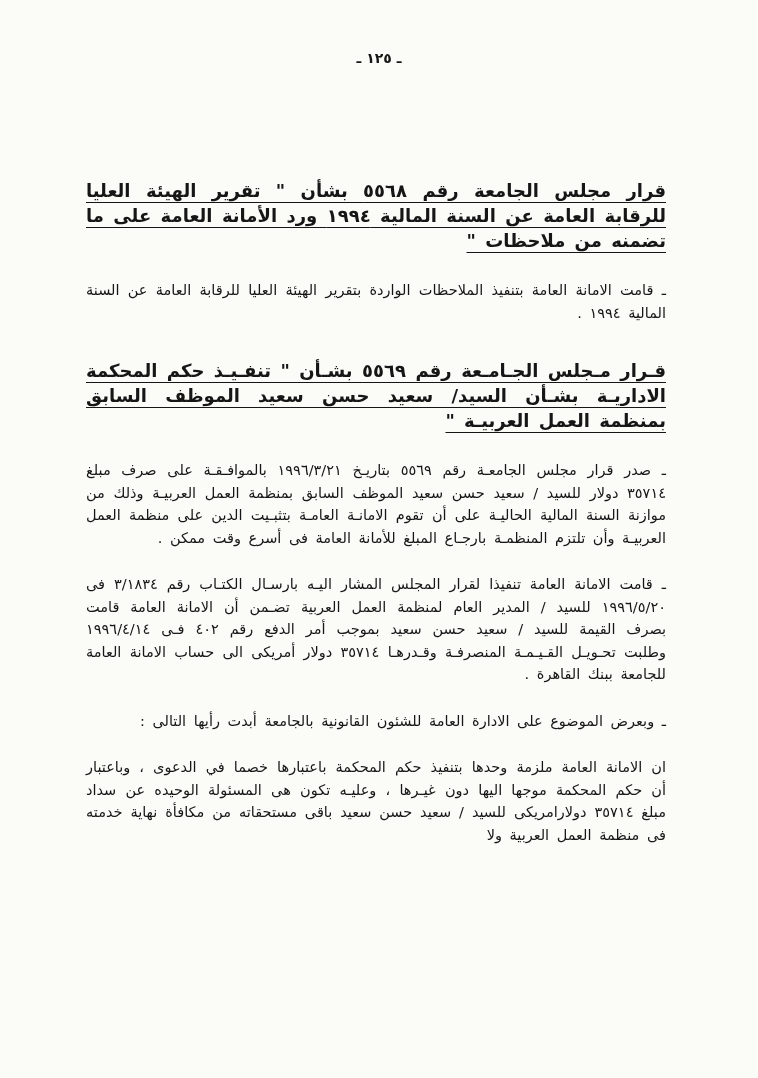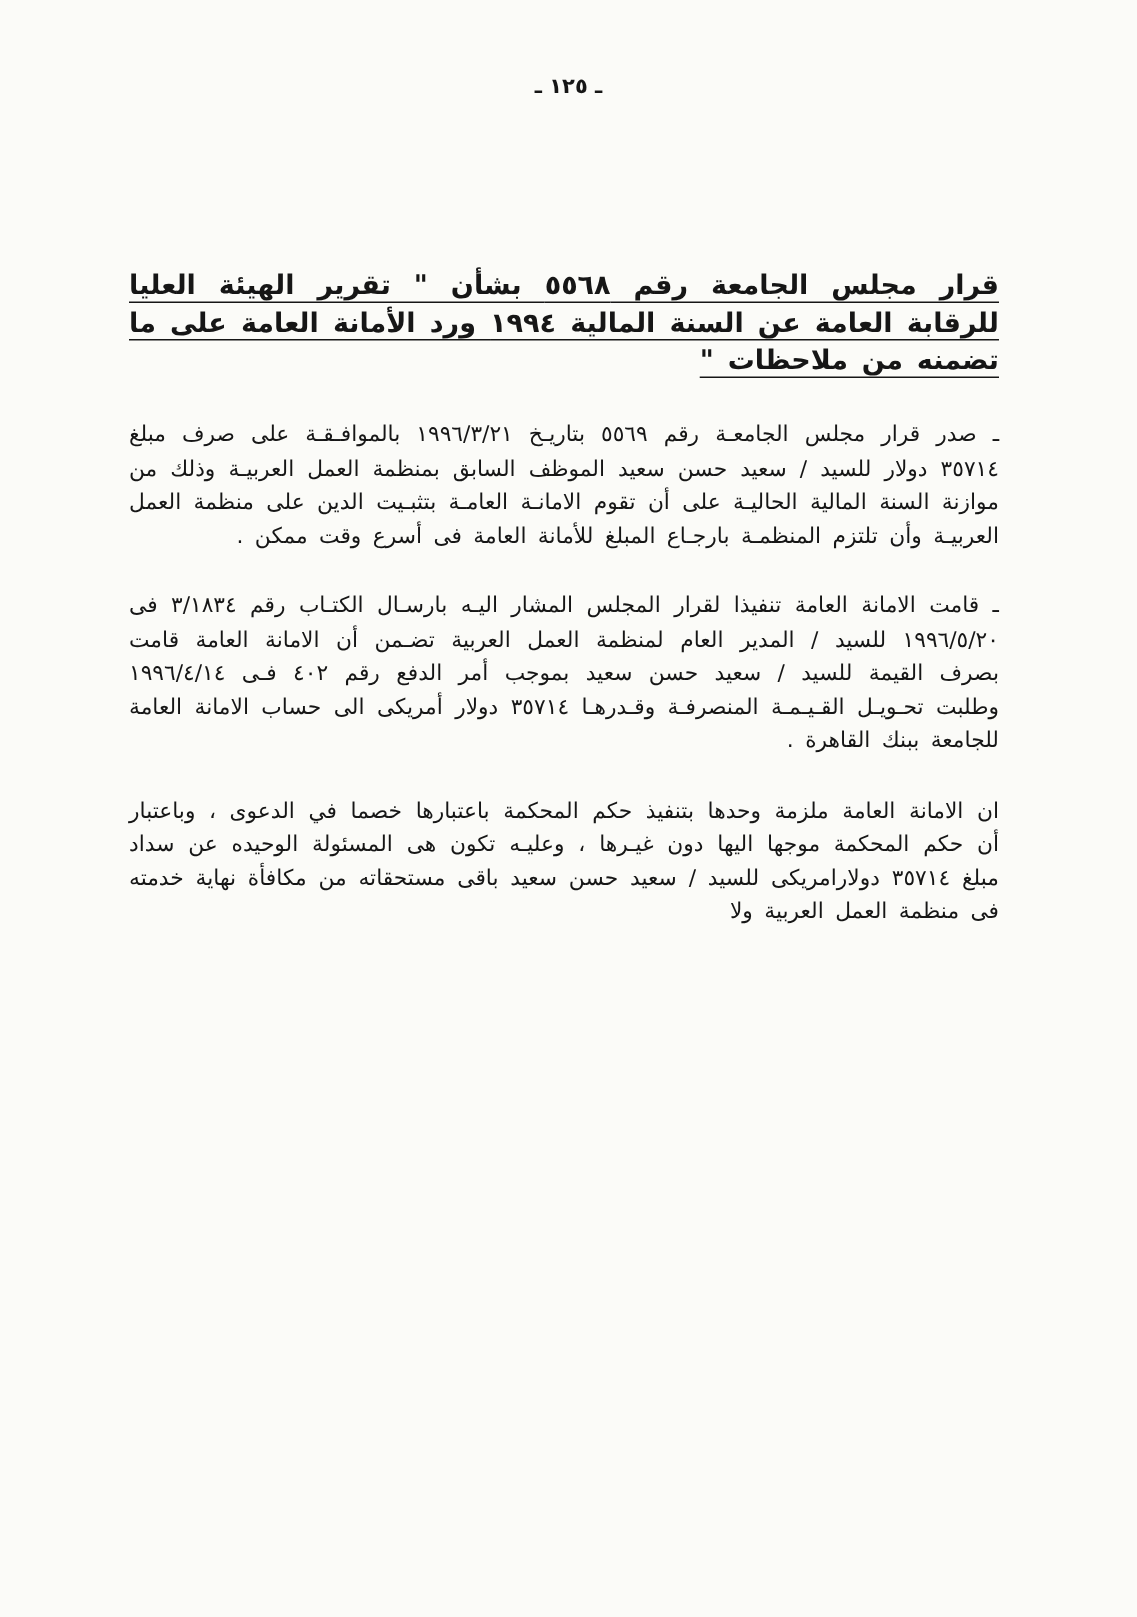--- a/index.html
+++ b/index.html
@@ -49,24 +49,27 @@
 <body>
 
 <div class="page">
 
   <div class="page-number">ـ  ١٢٥  ـ</div>
 
   <div class="content">
 
     <div class="heading">قرار  مجلس  الجامعة رقم ٥٥٦٨ بشأن  " تقرير  الهيئة  العليا للرقابة العامة  عن السنة المالية ١٩٩٤ ورد الأمانة العامة على ما تضمنه من ملاحظات "</div>
 
+    <div class="para tight">ـ   قامت الامانة العامة بتنفيذ  الملاحظات الواردة بتقرير الهيئة العليا للرقابة العامة عن السنة المالية ١٩٩٤ .</div>
 
+    <div class="heading second">قـرار  مـجلس  الجـامـعة رقم ٥٥٦٩ بشـأن  " تنفـيـذ حكم المحكمة الاداريـة بشـأن السيد/ سعيد حسن سعيد الموظف السابق بمنظمة العمل العربيـة "</div>
 
     <div class="para">ـ   صدر  قرار  مجلس  الجامعـة  رقم ٥٥٦٩ بتاريـخ ١٩٩٦/٣/٢١  بالموافـقـة  على صرف مبلغ ٣٥٧١٤ دولار للسيد / سعيد حسن سعيد الموظف السابق بمنظمة العمل  العربيـة وذلك من موازنة السنة المالية الحاليـة على أن تقوم الامانـة العامـة بتثبـيت الدين على منظمة العمل العربيـة وأن تلتزم المنظمـة بارجـاع المبلغ للأمانة العامة فى أسرع وقت ممكن .</div>
 
     <div class="para">ـ  قامت الامانة العامة تنفيذا لقرار المجلس المشار اليـه بارسـال الكتـاب رقم ٣/١٨٣٤  فى  ١٩٩٦/٥/٢٠  للسيد / المدير العام لمنظمة العمل العربية تضـمن أن الامانة العامة قامت بصرف القيمة للسيد / سعيد حسن سعيد بموجب أمر الدفع رقم ٤٠٢  فـى ١٩٩٦/٤/١٤  وطلبت  تحـويـل  القـيـمـة  المنصرفـة  وقـدرهـا ٣٥٧١٤  دولار  أمريكى  الى  حساب الامانة العامة للجامعة ببنك القاهرة .</div>
 
 
+    <div class="para">ـ   وبعرض الموضوع على الادارة العامة للشئون القانونية بالجامعة أبدت رأيها التالى :</div>
 
     <div class="para opinion">ان الامانة العامة ملزمة وحدها بتنفيذ حكم المحكمة باعتبارها خصما في الدعوى ،  وباعتبار  أن حكم المحكمة  موجها اليها دون غيـرها ، وعليـه  تكون هى المسئولة  الوحيده عن سداد مبلغ ٣٥٧١٤  دولارامريكى  للسيد / سعيد حسن سعيد باقى مستحقاته من مكافأة نهاية خدمته فى منظمة العمل العربية ولا</div>
 
   </div>
 </div>
 
 </body></html>

